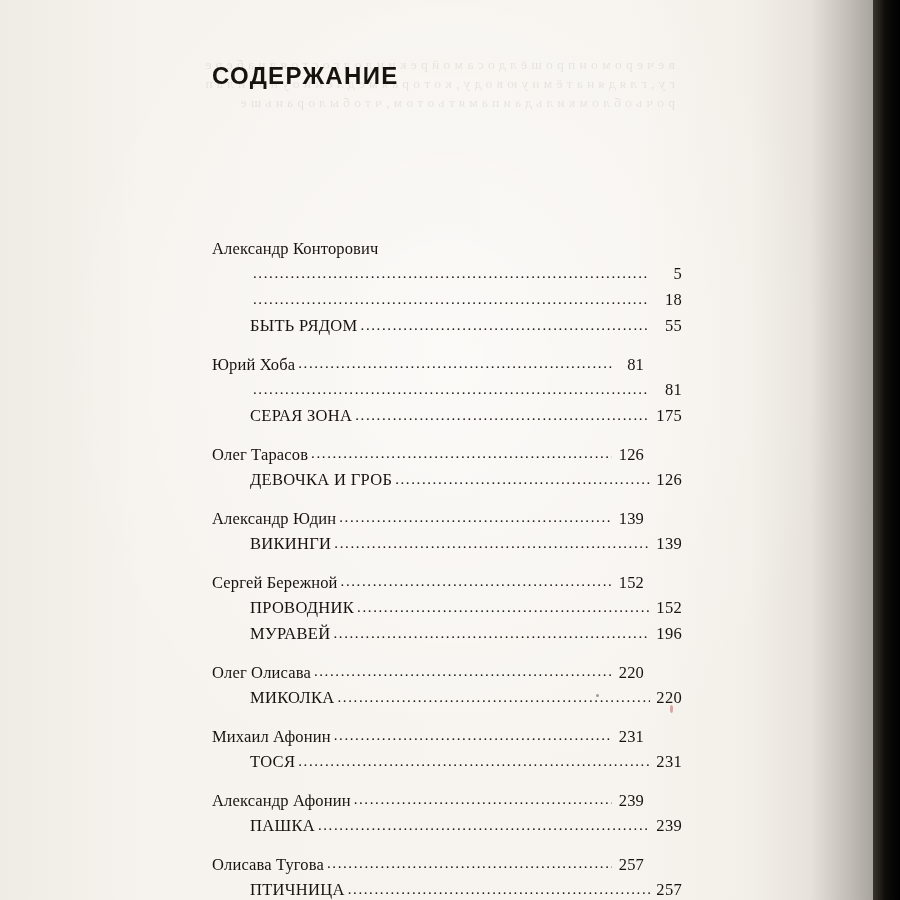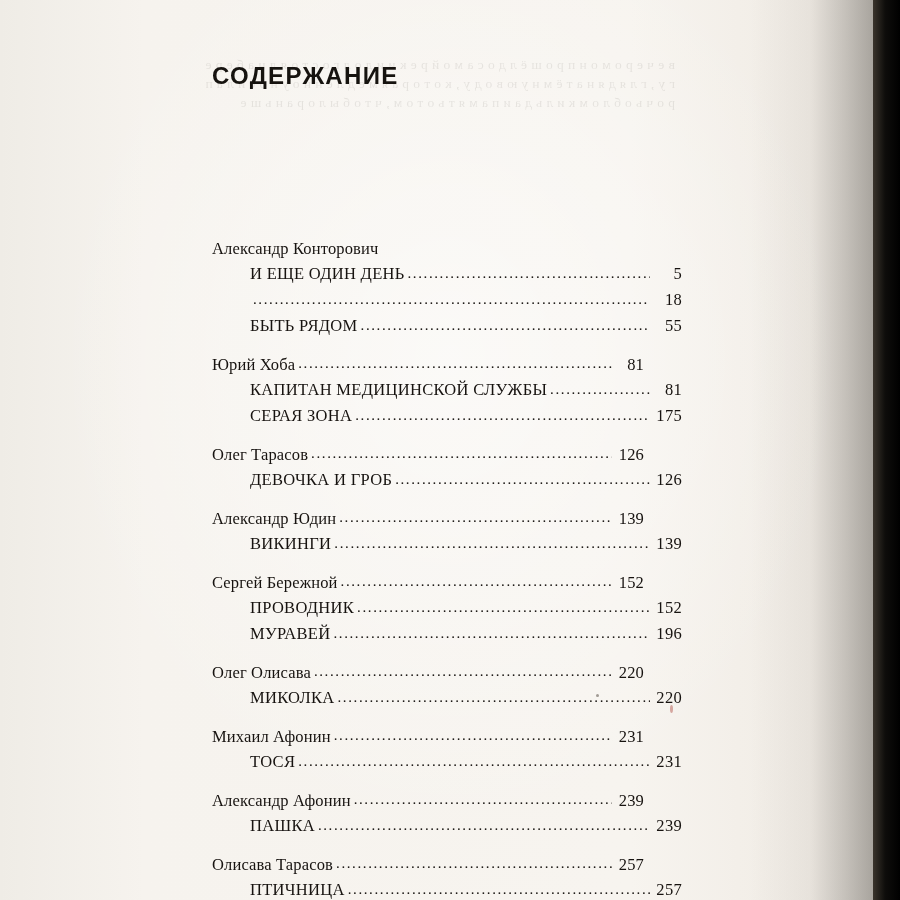--- a/index.html
+++ b/index.html
@@ -151,42 +151,40 @@
   <div class="content">
     <div class="toc-title">СОДЕРЖАНИЕ</div>
     <div class="toc">
         <div class="group">
           <div class="row author no-dots">
             <span class="label">Александр Конторович</span>
             <span class="dots">........................................................................................................</span>
             <span class="page-num"></span>
           </div>
           <div class="row story">
-            <span class="label">И ЕЩЕ ОДИН ДЕНЬ</span>
             <span class="dots">........................................................................................................</span>
             <span class="page-num">5</span>
           </div>
           <div class="row story">
             <span class="dots">........................................................................................................</span>
             <span class="page-num">18</span>
           </div>
           <div class="row story">
             <span class="label">БЫТЬ РЯДОМ</span>
             <span class="dots">........................................................................................................</span>
             <span class="page-num">55</span>
           </div>
         </div>
         <div class="group">
           <div class="row author">
             <span class="label">Юрий Хоба</span>
             <span class="dots">........................................................................................................</span>
             <span class="page-num">81</span>
           </div>
           <div class="row story">
-            <span class="label">КАПИТАН МЕДИЦИНСКОЙ СЛУЖБЫ</span>
             <span class="dots">........................................................................................................</span>
             <span class="page-num">81</span>
           </div>
           <div class="row story">
             <span class="label">СЕРАЯ ЗОНА</span>
             <span class="dots">........................................................................................................</span>
             <span class="page-num">175</span>
           </div>
         </div>
         <div class="group">
@@ -261,21 +259,21 @@
             <span class="page-num">239</span>
           </div>
           <div class="row story">
             <span class="label">ПАШКА</span>
             <span class="dots">........................................................................................................</span>
             <span class="page-num">239</span>
           </div>
         </div>
         <div class="group">
           <div class="row author">
-            <span class="label">Олисава Тарасов</span>
+            <span class="label">Олисава Тугова</span>
             <span class="dots">........................................................................................................</span>
             <span class="page-num">257</span>
           </div>
           <div class="row story">
             <span class="label">ПТИЧНИЦА</span>
             <span class="dots">........................................................................................................</span>
             <span class="page-num">257</span>
           </div>
         </div>
       </div>

